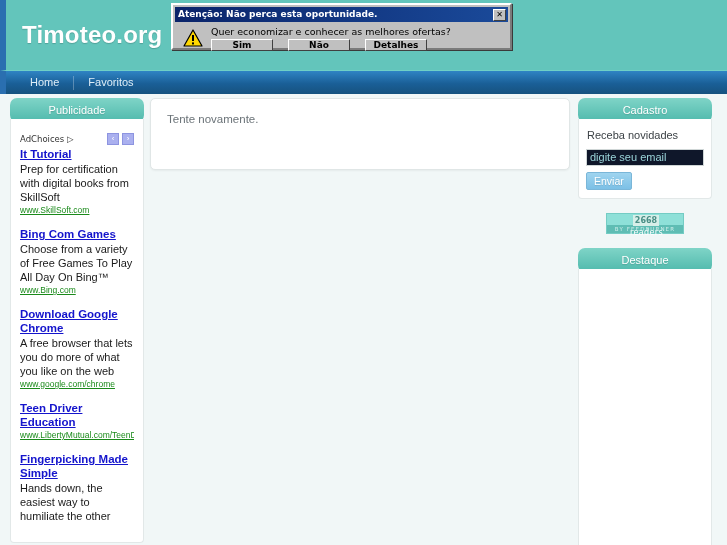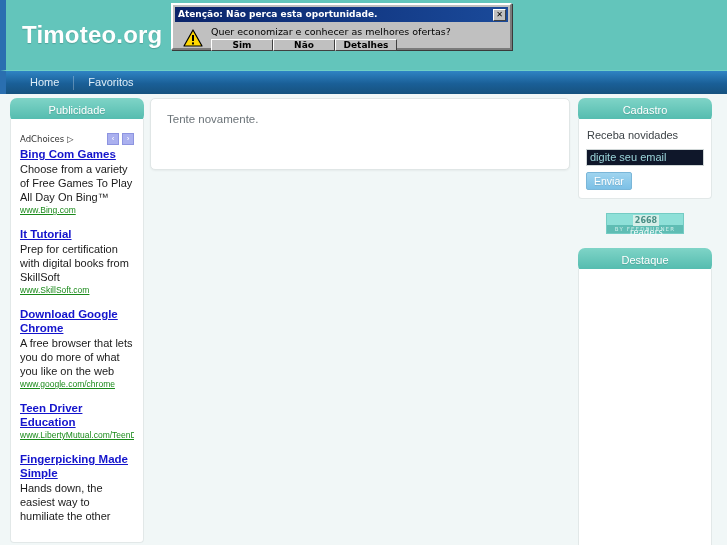--- a/index.html
+++ b/index.html
@@ -91,20 +91,21 @@
     position: absolute;
     left: 36px; top: 2px;
     font-size: 9.5px;
     color: #000;
     white-space: nowrap;
   }
   .popup-buttons {
     position: absolute;
     left: 36px; top: 15px;
     display: flex;
+    gap: 15px;
   }
   .popup-btn {
     min-width: 62px;
     height: 12px;
     background: #c0c0c0;
     border: 1px solid;
     border-color: #ffffff #404040 #404040 #ffffff;
     font-size: 9px;
     font-weight: bold;
     color: #000;
@@ -377,29 +378,29 @@
 
       <div class="adchoices-row">
         <div class="adchoices-label">AdChoices ▷</div>
         <div class="ad-arrows">
           <div class="ad-arrow">‹</div>
           <div class="ad-arrow">›</div>
         </div>
       </div>
 
       <div class="ad-item">
+        <a class="ad-title">It Tutorial</a>
+        <p class="ad-desc">Prep for certification with digital books from SkillSoft</p>
+        <a class="ad-url">www.SkillSoft.com</a>
+      </div>
+
+      <div class="ad-item">
         <a class="ad-title">Bing Com Games</a>
         <p class="ad-desc">Choose from a variety of Free Games To Play All Day On Bing™</p>
         <a class="ad-url">www.Bing.com</a>
-      </div>
-
-      <div class="ad-item">
-        <a class="ad-title">It Tutorial</a>
-        <p class="ad-desc">Prep for certification with digital books from SkillSoft</p>
-        <a class="ad-url">www.SkillSoft.com</a>
       </div>
 
       <div class="ad-item">
         <a class="ad-title">Download Google Chrome</a>
         <p class="ad-desc">A free browser that lets you do more of what you like on the web</p>
         <a class="ad-url">www.google.com/chrome</a>
       </div>
 
       <div class="ad-item">
         <a class="ad-title">Teen Driver Education</a>

